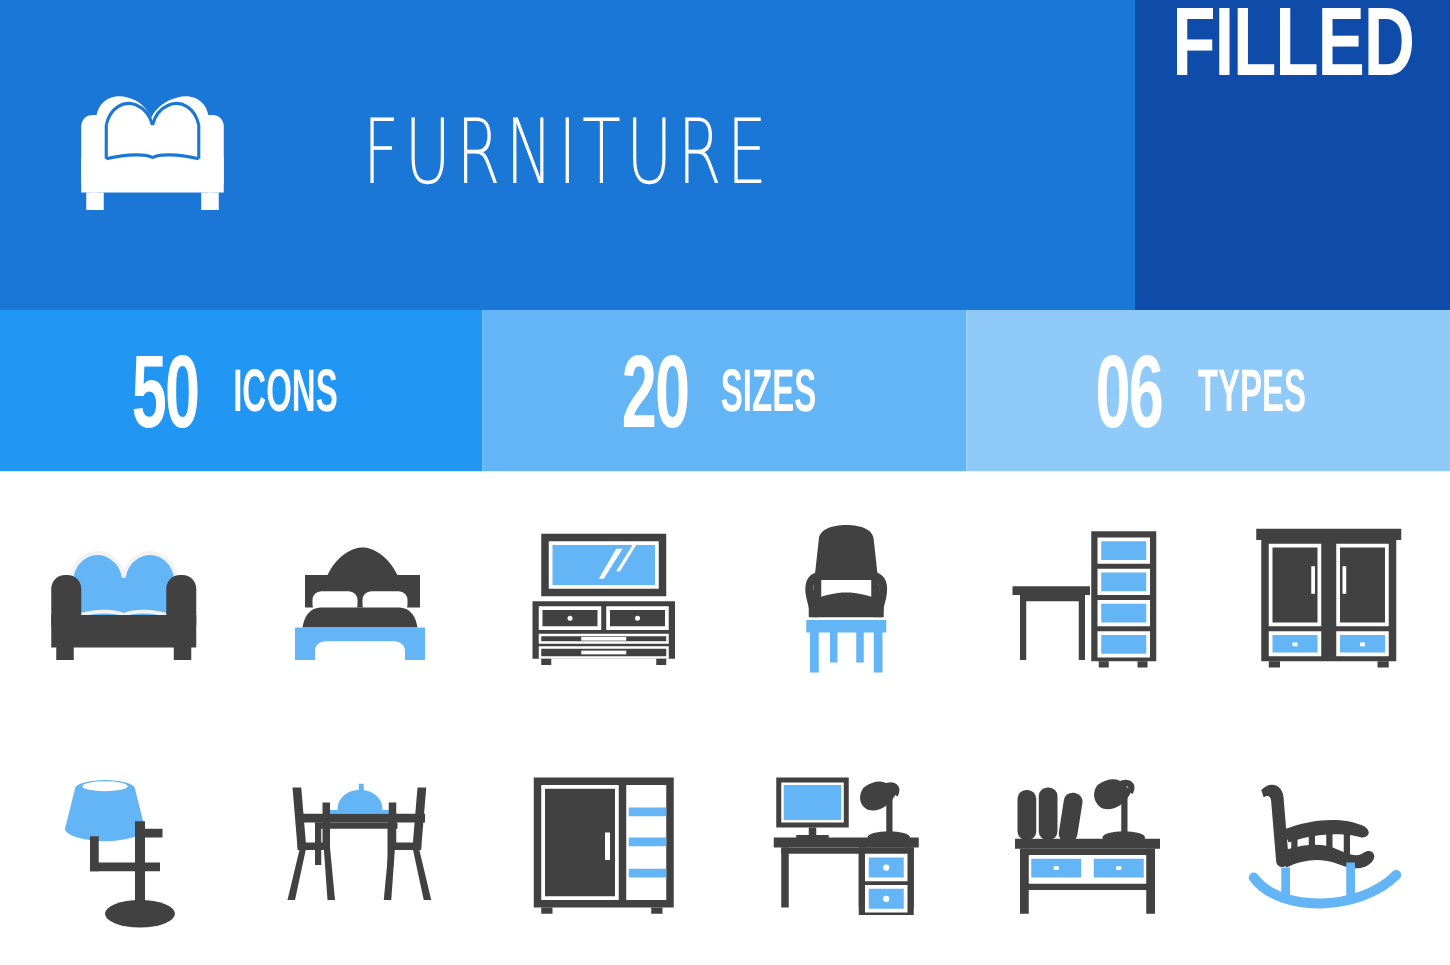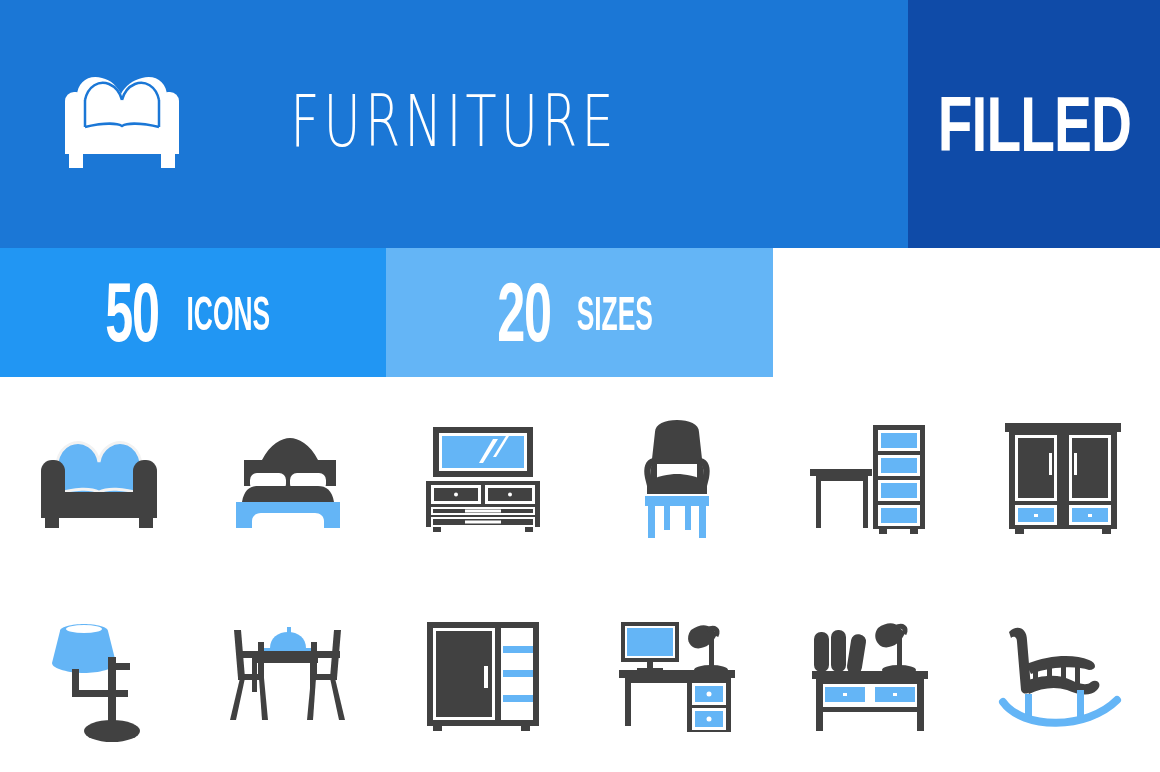--- a/index.html
+++ b/index.html
@@ -53,21 +53,21 @@
     letter-spacing: 5px;
     transform: scaleX(0.82) scaleY(1.16);
     transform-origin: center top;
     line-height: 1;
   }
   .header-right {
     width: 252px;
     height: 248px;
     background: #0F4BA8;
     display: flex;
-    align-items: center;
+    align-items: flex-start;
     justify-content: center;
   }
   .header-right-label {
     color: #ffffff;
     font-family: "Liberation Sans", sans-serif;
     font-size: 66px;
     font-weight: bold;
     letter-spacing: -1px;
     transform: scaleX(0.86) scaleY(1.18);
     line-height: 1;
@@ -168,20 +168,24 @@
     <div class="stat stat-0">
       <span class="stat-num">50</span>
       <span class="stat-word">ICONS</span>
     </div>
 
     <div class="stat stat-1">
       <span class="stat-num">20</span>
       <span class="stat-word">SIZES</span>
     </div>
 
+    <div class="stat stat-2">
+      <span class="stat-num">06</span>
+      <span class="stat-word">TYPES</span>
+    </div>
   </div>
 
   <div class="grid">
 
     <div class="cell">
       <div>
         <svg viewBox="0 0 140 120" width="140" height="120">
           <path d="M30 46 C34 28 50 22 62 30 C68 34 71 40 72 46 C73 40 76 34 82 30 C94 22 110 28 114 46 L114 80 L30 80 Z" fill="#64B5F6" stroke="#f2f2f2" stroke-width="3"></path>
           <path d="M30 78 C48 72 64 72 72 76 C80 72 96 72 114 78" fill="none" stroke="#f2f2f2" stroke-width="3"></path>
           <rect x="14" y="44" width="24" height="50" rx="11" fill="#414141"></rect>

